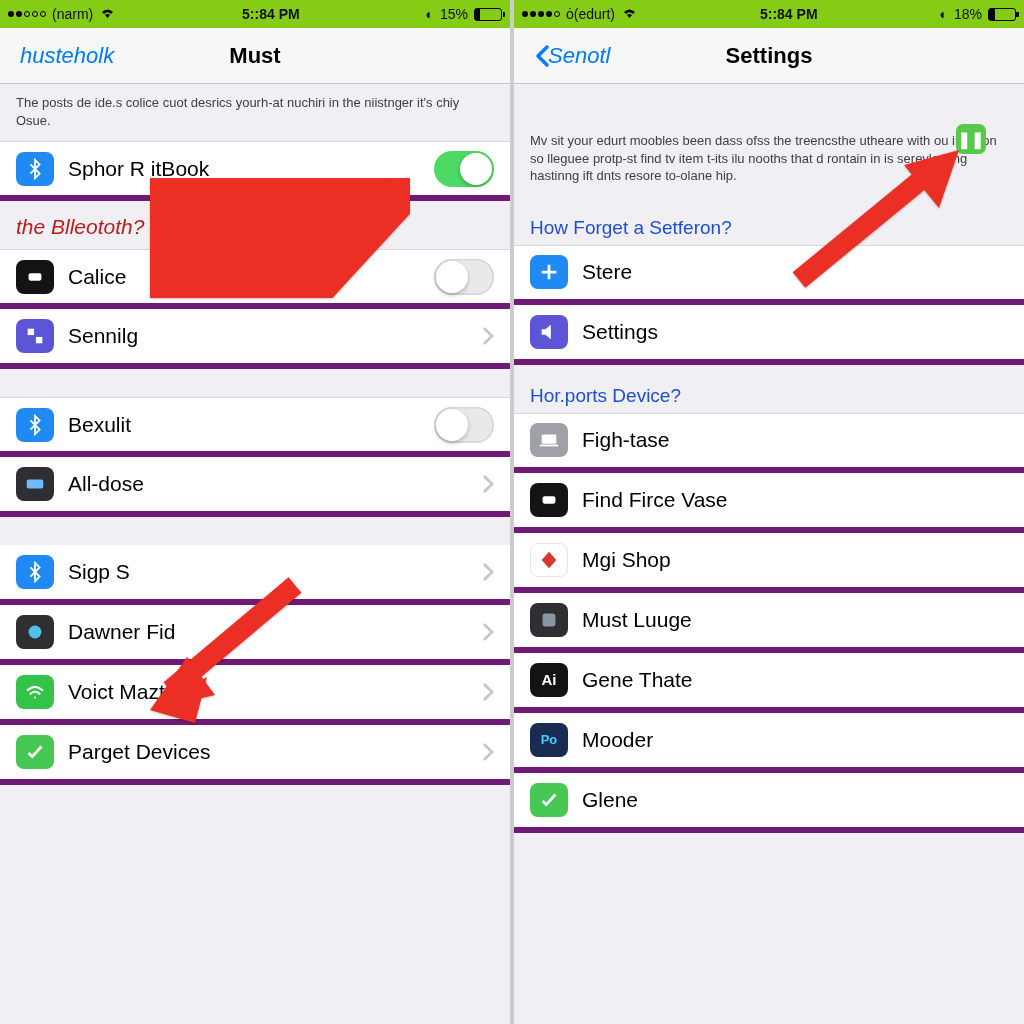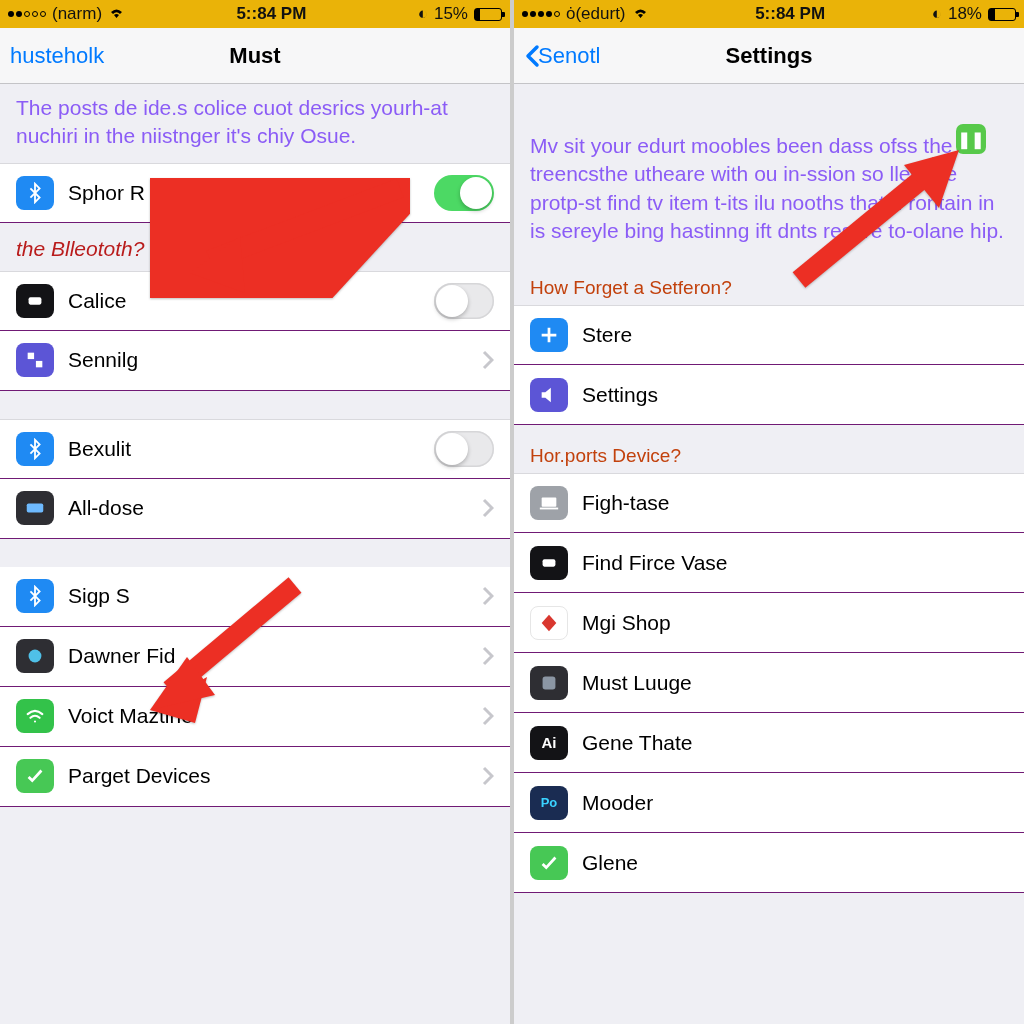--- a/index.html
+++ b/index.html
@@ -1,33 +1,33 @@
 <!DOCTYPE html>
 <html><head>
 <meta charset="utf-8">
 <style>
 * { margin: 0; padding: 0; box-sizing: border-box; font-family: -apple-system, "Helvetica Neue", Helvetica, Arial, sans-serif; -webkit-font-smoothing: antialiased; }
 body { background: #ccc; display: flex; gap: 4px; width: 1024px; height: 1024px; }
 .phone { flex: 1; background: #efeff4; display: flex; flex-direction: column; overflow: hidden; position: relative; }
-.statusbar { height: 28px; background: #eab308; display: flex; align-items: center; padding: 0 8px; font-size: 17px; color: #111; justify-content: space-between; }
+.statusbar { height: 28px; background: #84cc16; display: flex; align-items: center; padding: 0 8px; font-size: 14px; color: #111; justify-content: space-between; }
 .sb-left, .sb-right { display: flex; align-items: center; gap: 6px; }
 .dot-signal { display: flex; gap: 2px; }
 .dot-signal span { width: 6px; height: 6px; border-radius: 50%; background: #000; }
 .dot-signal .empty { background: none; border: 1px solid #000; }
 .battery { width: 28px; height: 13px; border: 1.5px solid #000; border-radius: 3px; position: relative; }
 .battery::after { content: ""; position: absolute; right: -4px; top: 3px; width: 2.5px; height: 5px; background: #000; border-radius: 0 1px 1px 0; }
 .battery-fill { height: 100%; background: #000; width: 20%; }
 .navbar { height: 56px; background: #f7f7f8; border-bottom: 1px solid #c4c4c7; display: flex; align-items: center; justify-content: center; position: relative; }
 .nav-title { font-size: 22px; font-weight: 700; color: #000; }
-.nav-back { position: absolute; left: 10px; font-size: 22px; color: #007aff; display: flex; align-items: center; }
+.nav-back { position: absolute; left: 20px; font-size: 22px; color: #007aff; display: flex; align-items: center; font-style: italic; }
 .nav-back svg { margin-right: -2px; }
 .content { flex: 1; overflow-y: hidden; }
-.blurb { padding: 10px 16px 12px; font-size: 21px; color: #8b5cf6; line-height: 1.35; }
-.section-header { padding: 20px 16px 6px; font-size: 19px; color: #c2410c; }
-.cell { background: #fff; border-bottom: 1px solid #701a75; display: flex; align-items: center; padding: 0 16px; min-height: 60px; position: relative; }
+.blurb { padding: 10px 16px 12px; font-size: 13px; color: #404040; line-height: 1.35; }
+.section-header { padding: 20px 16px 6px; font-size: 19px; color: #1d4ed8; }
+.cell { background: #fff; border-bottom: 6px solid #701a75; display: flex; align-items: center; padding: 0 16px; min-height: 60px; position: relative; }
 .cell.first-in-group { border-top: 1px solid #d9d9dd; }
 .cell-icon { width: 38px; height: 34px; border-radius: 8px; margin-right: 14px; display: flex; align-items: center; justify-content: center; flex-shrink: 0; }
 .cell-label { flex: 1; font-size: 21px; color: #000; }
 .chevron { width: 12px; height: 20px; flex-shrink: 0; }
 .chevron svg { stroke: #c7c7cc; stroke-width: 3; fill: none; }
 .switch { width: 60px; height: 36px; border-radius: 18px; position: relative; flex-shrink: 0; }
 .switch.on { background: #4cd964; }
 .switch.off { background: #e9e9eb; box-shadow: inset 0 0 0 1.5px #d6d6d8; }
 .knob { position: absolute; top: 2px; width: 32px; height: 32px; border-radius: 50%; background: #fff; box-shadow: 0 2px 4px rgba(0,0,0,.25); }
 .switch.on .knob { right: 2px; }

